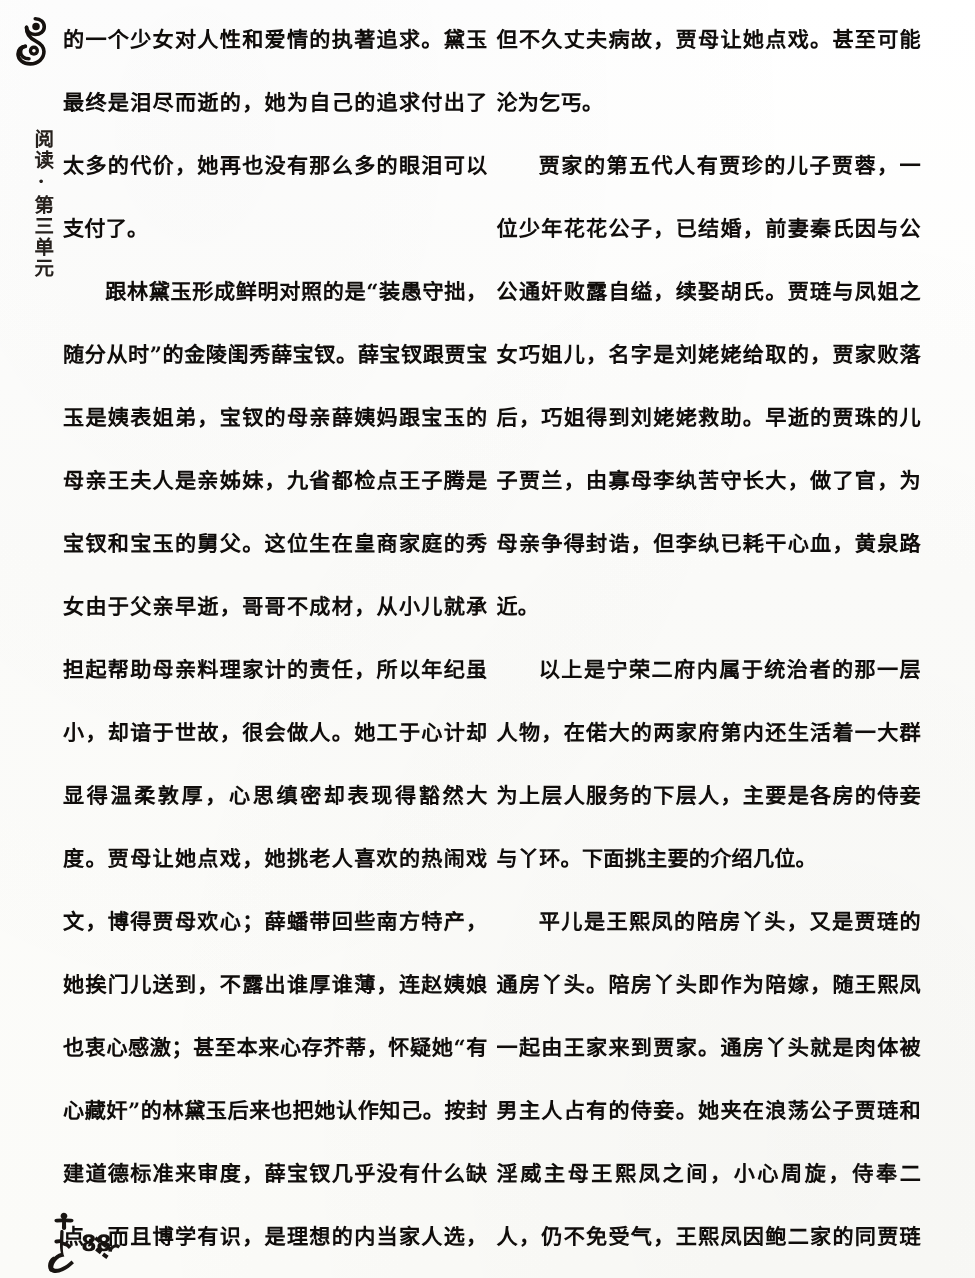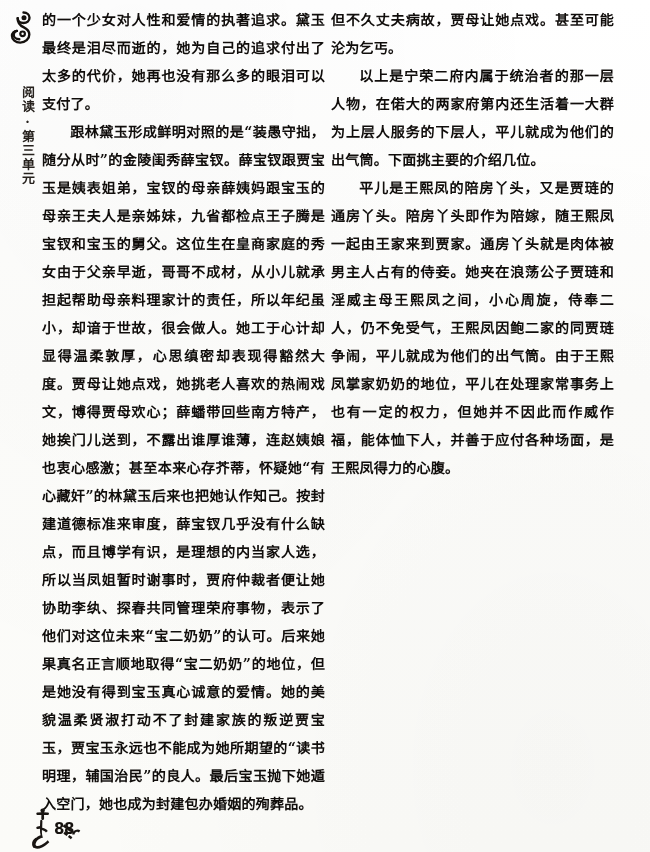--- a/index.html
+++ b/index.html
@@ -65,21 +65,21 @@
     top: 6px;
     width: 283px;
     height: 790px;
   }
   #col-left  { left: 42px; }
   #col-right { left: 331px; }
 
   .para {
     margin: 0 0 0 0;
     font-size: 14.1px;
-    line-height: 28px;
+    line-height: 42px;
     color: #100d0b;
     text-align: justify;
     text-align-last: left;
     text-justify: inter-character;
     letter-spacing: 0.15px;
     font-weight: 600;
     text-indent: 0;
     word-break: break-all;
   }
   .para.indent { text-indent: 2em; }
@@ -129,21 +129,22 @@
   </div>
 
   <div class="column" id="col-left">
     <p class="para">的一个少女对人性和爱情的执著追求。黛玉最终是泪尽而逝的，她为自己的追求付出了太多的代价，她再也没有那么多的眼泪可以支付了。</p>
     <p class="para indent">跟林黛玉形成鲜明对照的是“装愚守拙，随分从时”的金陵闺秀薛宝钗。薛宝钗跟贾宝玉是姨表姐弟，宝钗的母亲薛姨妈跟宝玉的母亲王夫人是亲姊妹，九省都检点王子腾是宝钗和宝玉的舅父。这位生在皇商家庭的秀女由于父亲早逝，哥哥不成材，从小儿就承担起帮助母亲料理家计的责任，所以年纪虽小，却谙于世故，很会做人。她工于心计却显得温柔敦厚，心思缜密却表现得豁然大度。贾母让她点戏，她挑老人喜欢的热闹戏文，博得贾母欢心；薛蟠带回些南方特产，她挨门儿送到，不露出谁厚谁薄，连赵姨娘也衷心感激；甚至本来心存芥蒂，怀疑她“有心藏奸”的林黛玉后来也把她认作知己。按封建道德标准来审度，薛宝钗几乎没有什么缺点，而且博学有识，是理想的内当家人选，所以当凤姐暂时谢事时，贾府仲裁者便让她协助李纨、探春共同管理荣府事物，表示了他们对这位未来“宝二奶奶”的认可。后来她果真名正言顺地取得“宝二奶奶”的地位，但是她没有得到宝玉真心诚意的爱情。她的美貌温柔贤淑打动不了封建家族的叛逆贾宝玉，贾宝玉永远也不能成为她所期望的“读书明理，辅国治民”的良人。最后宝玉抛下她遁入空门，她也成为封建包办婚姻的殉葬品。</p>
 
   </div>
 
   <div class="column" id="col-right">
     <p class="para">但不久丈夫病故，贾母让她点戏。甚至可能沦为乞丐。</p>
-    <p class="para indent">以上是宁荣二府内属于统治者的那一层人物，在偌大的两家府第内还生活着一大群为上层人服务的下层人，平儿就成为他们的出气筒。下面挑主要的介绍几位。</p>
+    <p class="para indent">贾家的第五代人有贾珍的儿子贾蓉，一位少年花花公子，已结婚，前妻秦氏因与公公通奸败露自缢，续娶胡氏。贾琏与凤姐之女巧姐儿，名字是刘姥姥给取的，贾家败落后，巧姐得到刘姥姥救助。早逝的贾珠的儿子贾兰，由寡母李纨苦守长大，做了官，为母亲争得封诰，但李纨已耗干心血，黄泉路近。</p>
+    <p class="para indent">以上是宁荣二府内属于统治者的那一层人物，在偌大的两家府第内还生活着一大群为上层人服务的下层人，主要是各房的侍妾与丫环。下面挑主要的介绍几位。</p>
     <p class="para indent">平儿是王熙凤的陪房丫头，又是贾琏的通房丫头。陪房丫头即作为陪嫁，随王熙凤一起由王家来到贾家。通房丫头就是肉体被男主人占有的侍妾。她夹在浪荡公子贾琏和淫威主母王熙凤之间，小心周旋，侍奉二人，仍不免受气，王熙凤因鲍二家的同贾琏争闹，平儿就成为他们的出气筒。由于王熙凤掌家奶奶的地位，平儿在处理家常事务上也有一定的权力，但她并不因此而作威作福，能体恤下人，并善于应付各种场面，是王熙凤得力的心腹。</p>
 
   </div>
 
   <div id="folio">
     <div style="position:absolute;left:0;top:0;">
       <svg width="72" height="44" viewBox="0 0 72 44" aria-hidden="true">
         <g fill="#191512">
           <path d="M18.5 2.5c1.4 0 2.4 0.9 2.4 2.1 0 0.7-0.4 1.3-1.0 1.7l3.6 0.2c0.9 0 1.5 0.5 1.5 1.2 0 0.8-0.7 1.3-1.7 1.3l-3.3-0.1 0.1 3.6c0 0.9-0.6 1.5-1.4 1.5-0.8 0-1.4-0.6-1.4-1.5l0.1-3.6-3.4 0.1c-1.0 0-1.7-0.5-1.7-1.3 0-0.7 0.6-1.2 1.5-1.2l3.6-0.2c-0.6-0.4-1.0-1.0-1.0-1.7 0-1.2 1.0-2.1 2.1-2.1z"></path>
           <path d="M16.9 13.8c0.9 0 1.5 0.5 1.5 1.4l-0.2 6.6c2.6 0.5 4.5 1.6 5.6 3.2l-1.9 1.6c-1.0-1.3-2.3-2.1-4.0-2.5-0.1 3.3 0.2 5.8 1.0 7.6-2.3 0.2-4.2 1.2-5.6 2.9-1.4 1.7-2.0 3.6-1.8 5.6 0.1 0.9-0.4 1.5-1.2 1.6-0.8 0.1-1.4-0.4-1.5-1.3-0.3-2.8 0.6-5.5 2.5-7.7 1.5-1.7 3.3-2.9 5.3-3.5-0.5-1.8-0.7-4.0-0.6-6.6l-2.1 0.3c-0.9 0.1-1.5-0.3-1.6-1.1-0.1-0.8 0.4-1.4 1.3-1.5l2.4-0.3 0.2-5.0c0-0.9 0.6-1.3 1.3-1.3z"></path>

